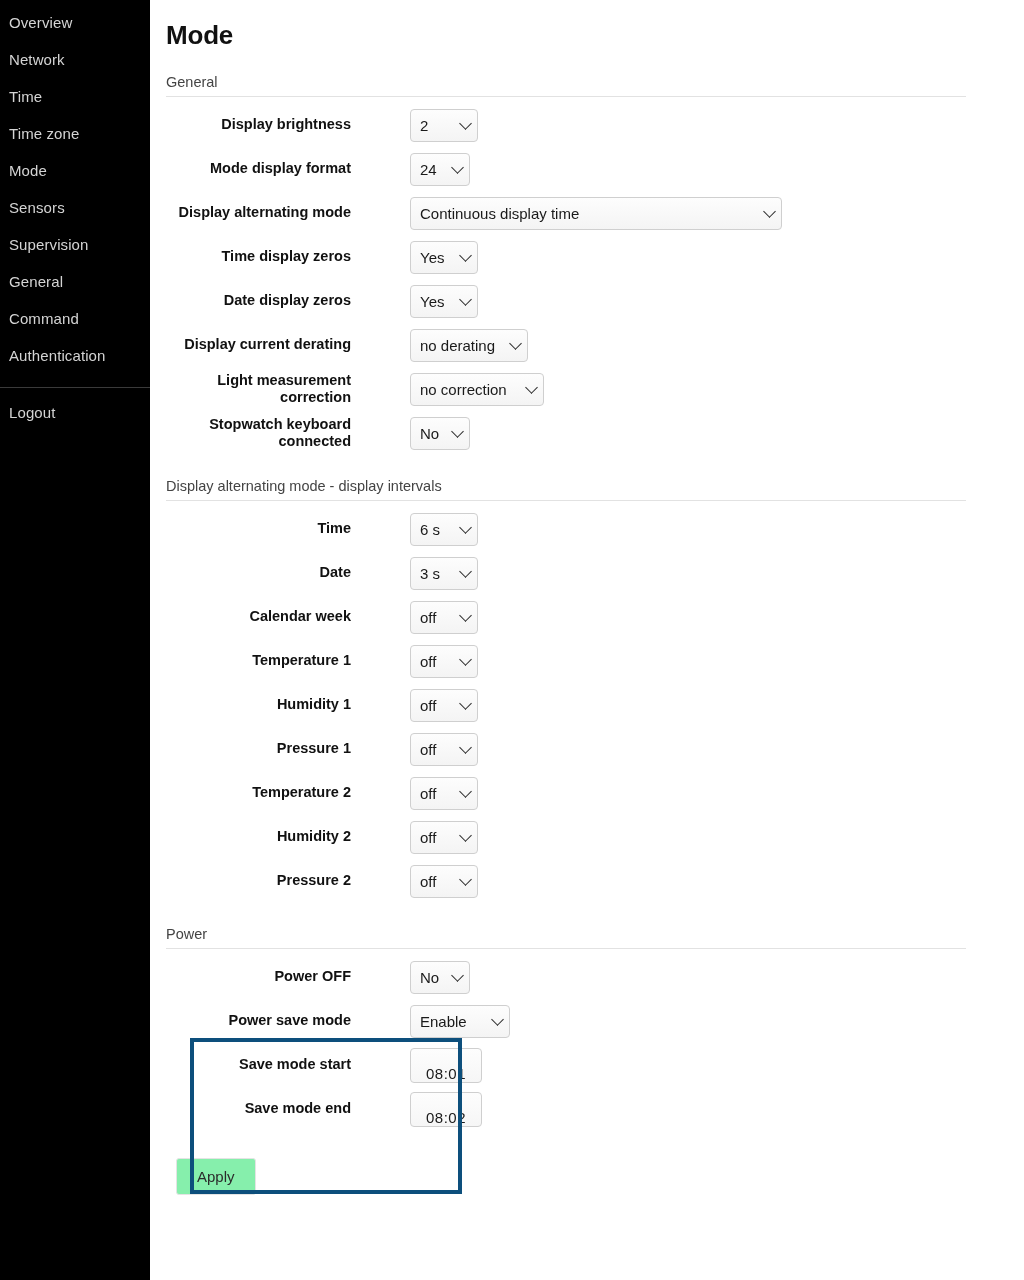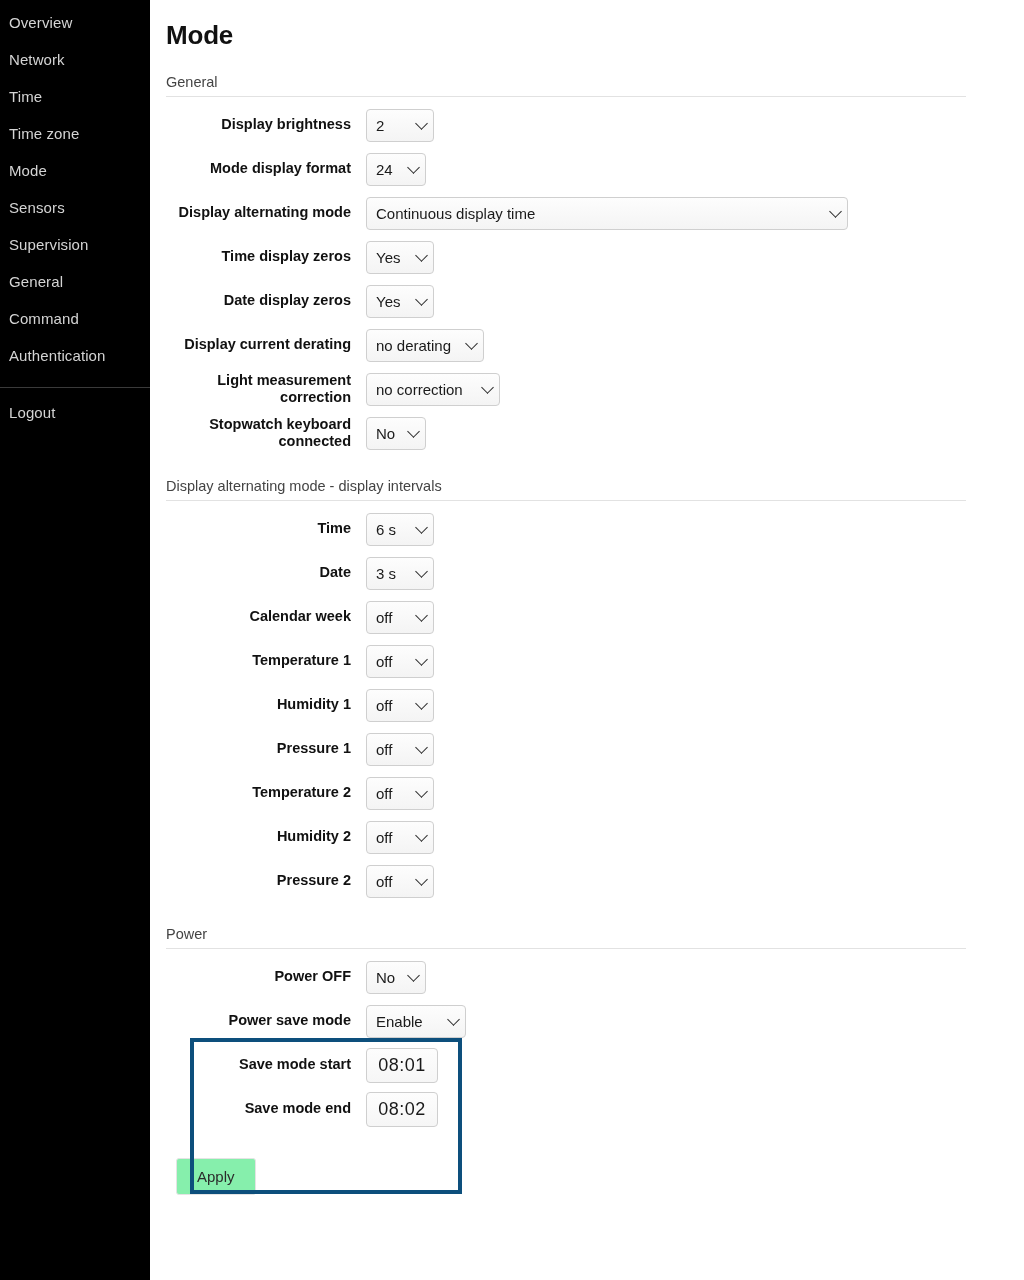--- a/index.html
+++ b/index.html
@@ -59,20 +59,21 @@
     border-bottom: 1px solid #e2e2e2;
     width: 800px;
   }
 
   .rows { padding-top: 6px; }
 
   .row {
     display: flex;
     align-items: center;
     min-height: 44px;
+    gap: 44px;
   }
   .row-label {
     width: 200px;
     min-width: 200px;
     text-align: right;
     font-size: 14.5px;
     font-weight: bold;
     color: #111111;
     padding-right: 15px;
     line-height: 1.18;
@@ -102,33 +103,33 @@
     width: 9px; height: 9px;
     margin-top: -6px;
     border-right: 1.6px solid #2a2a2a;
     border-bottom: 1.6px solid #2a2a2a;
     transform: rotate(45deg);
   }
   .sel.w-md  { width: 60px; }
   .sel.w-lg  { width: 68px; }
   .sel.w-der { width: 118px; }
   .sel.w-cor { width: 134px; }
-  .sel.w-full{ width: 482px; font-size: 15px; }
+  .sel.w-full{ width: 372px; font-size: 15px; }
   .sel.w-ena { width: 100px; }
 
   .timebox {
     display: inline-flex;
-    align-items: center;
+    align-items: flex-end;
     justify-content: center;
     background: linear-gradient(#fdfdfd, #f6f6f6);
     border: 1px solid #cfcfcf;
     border-radius: 4px;
     height: 35px;
     width: 72px;
-    font-size: 18px;
+    font-size: 15px;
     color: #1a1a1a;
     letter-spacing: 0.5px;
     cursor: text;
   }
 
   
   .highlight-box {
     position: absolute;
     left: 40px;
     top: 1038px;

